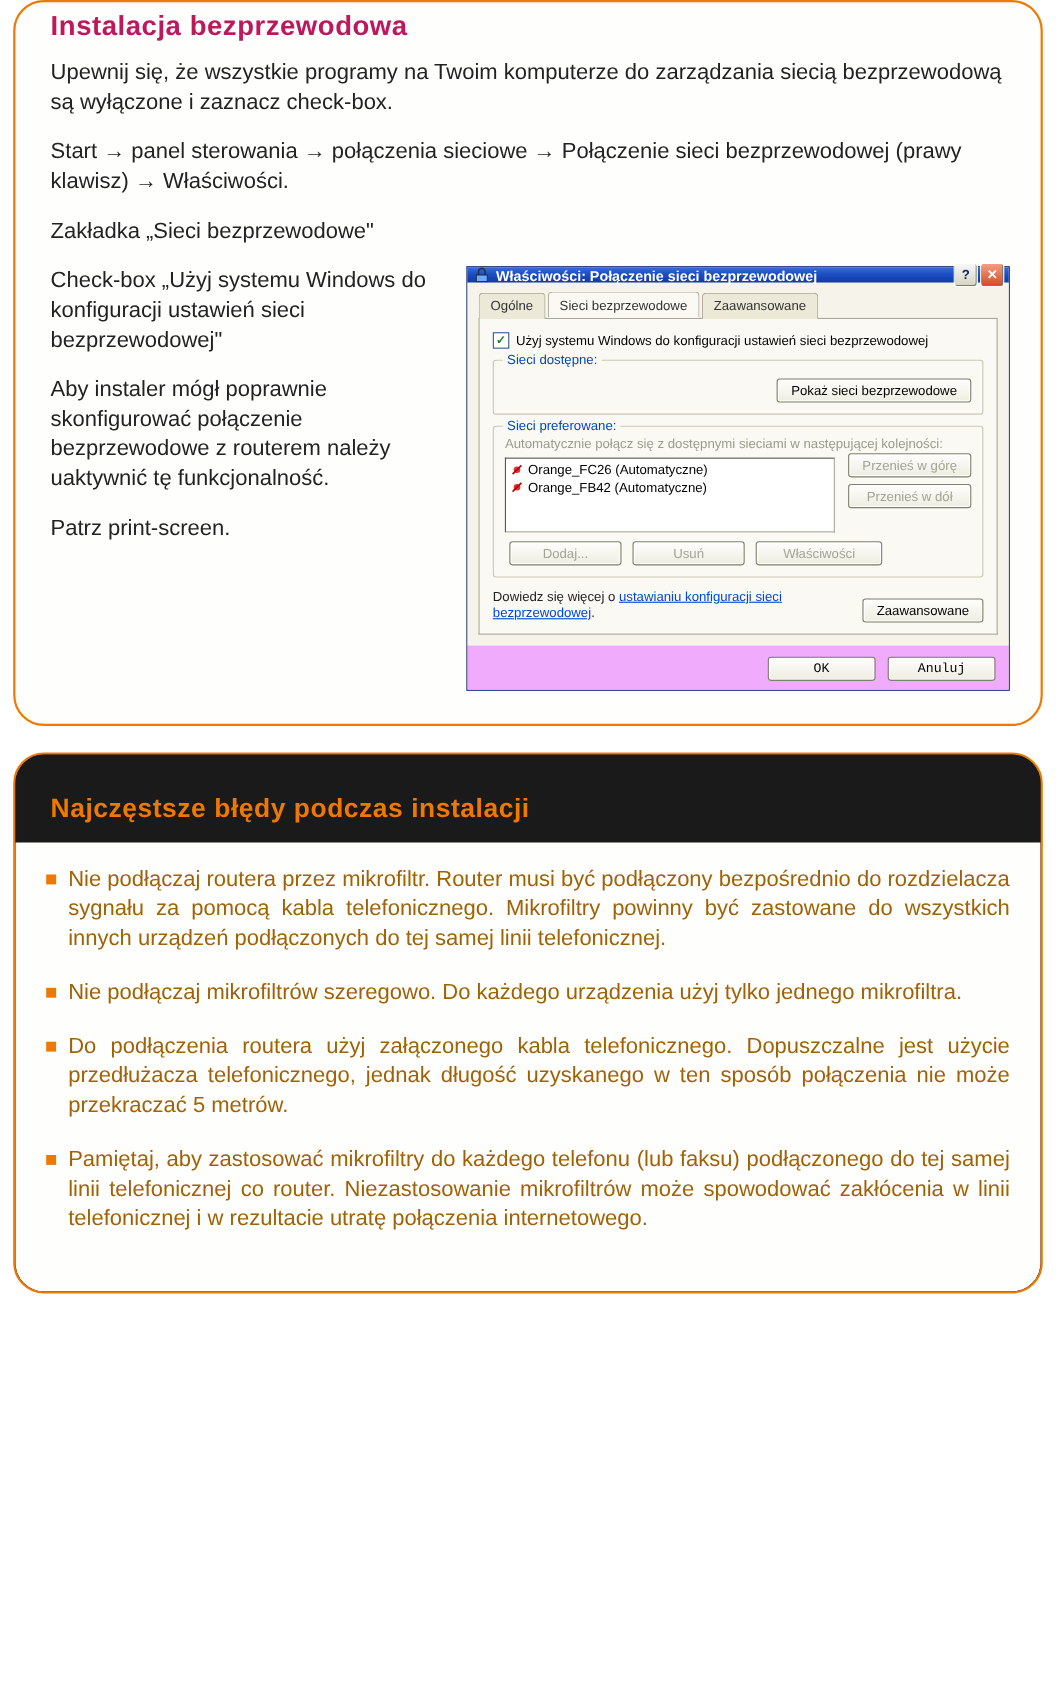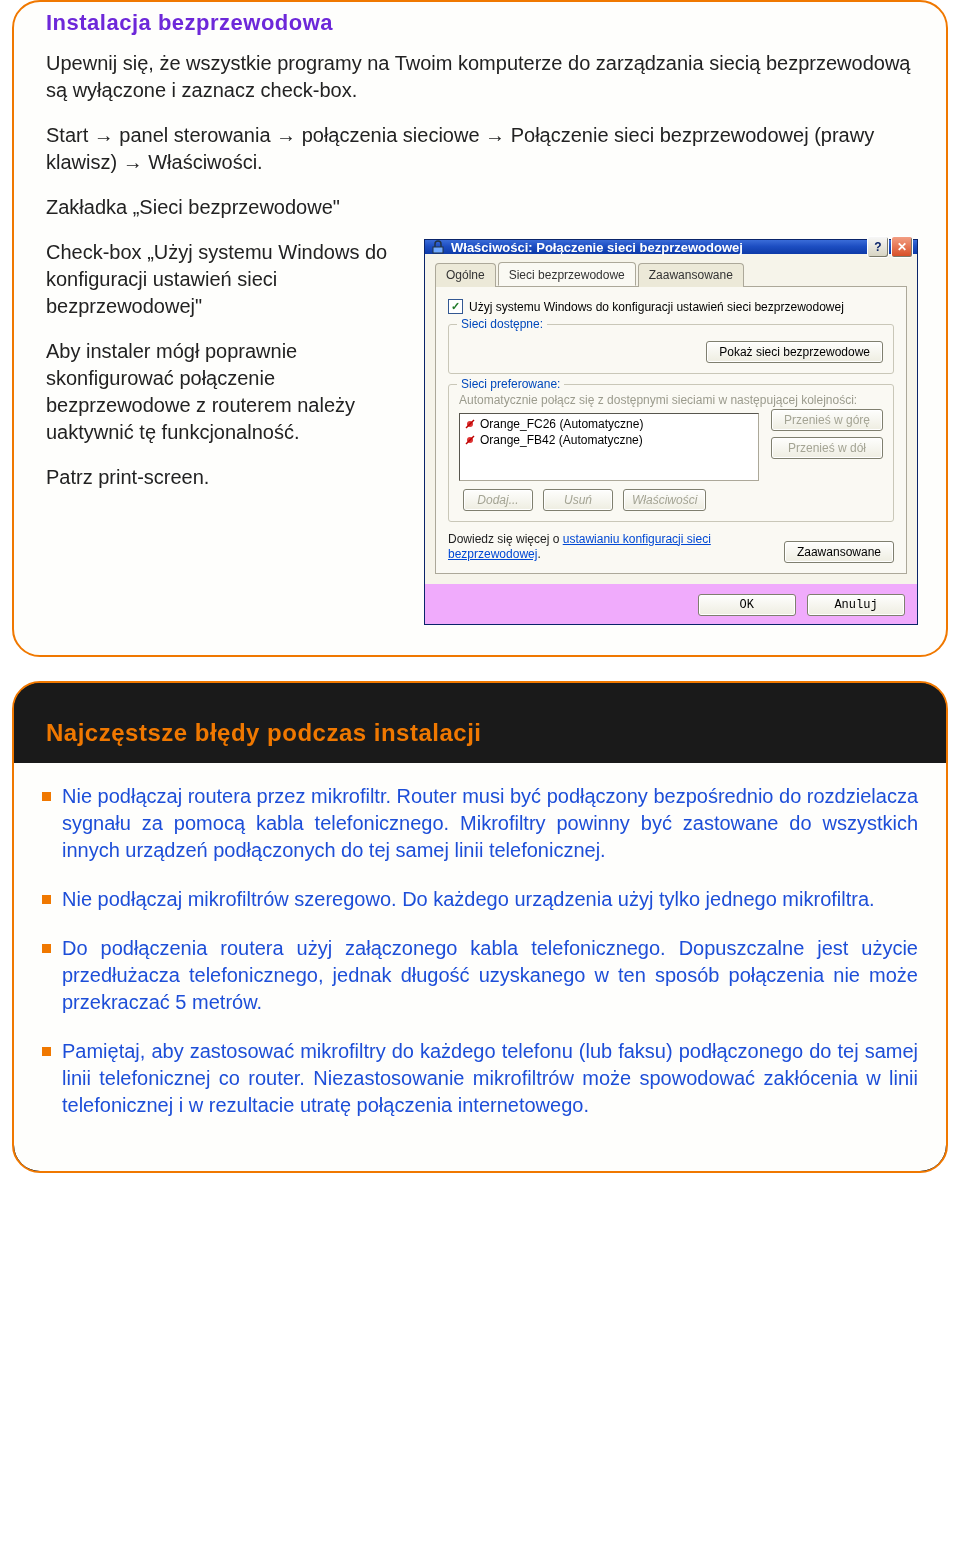--- a/index.html
+++ b/index.html
@@ -12,23 +12,23 @@
   .card {
     background: #fefefc;
     border: 2px solid #f07800;
     border-radius: 28px;
     margin: 0 12px 24px 12px;
     padding: 0 32px 30px 32px;
     position: relative;
     overflow: hidden;
   }
   .card-title {
-    color: #6d28d9;
+    color: #be185d;
     font-weight: bold;
-    font-size: 22px;
+    font-size: 25px;
     padding: 8px 0 14px 0;
     letter-spacing: 0.5px;
   }
   .card-dark {
     background: #1a1a1a;
     border: 2px solid #f07800;
     border-radius: 28px;
     margin: 0 12px 24px 12px;
     padding: 0;
     overflow: hidden;
@@ -180,21 +180,21 @@
     border: 1px solid #7f7f6f;
     border-radius: 3px;
     font-size: 12px;
     color:#000;
     box-shadow: inset 0 0 0 1px #fff;
     margin-left: 4px;
     min-width: 72px;
     text-align:center;
   }
   .xp-btn.disabled { color:#a4a494; }
-  .xp-btn.small { min-width: 52px; padding:3px 8px;font-style:italic;}
+  .xp-btn.small { min-width: 52px; padding:3px 24px;}
   .listbox {
     border: 1px inset #aca899;
     background: #fff;
     height: 62px;
     padding: 2px;
     font-size: 12px;
     overflow:hidden;
     margin-top:4px;
   }
   .list-item {
@@ -219,21 +219,21 @@
     padding: 10px 12px 8px 0;
     background:#f0abfc;
     font-family:Liberation Mono, monospace;
   }
   
   .bullets { list-style:none; padding:0; margin:0; }
   .bullets li {
     position:relative;
     padding-left: 20px;
     font-size: 20px;
-    color:#1d4ed8;
+    color:#a16207;
     line-height: 1.35;
     margin-bottom: 22px;
     text-align: justify;
   }
   .bullets li::before {
     content:"";
     position:absolute;
     left:0; top:9px;
     width:9px;height:9px;
     background:#f07800;

